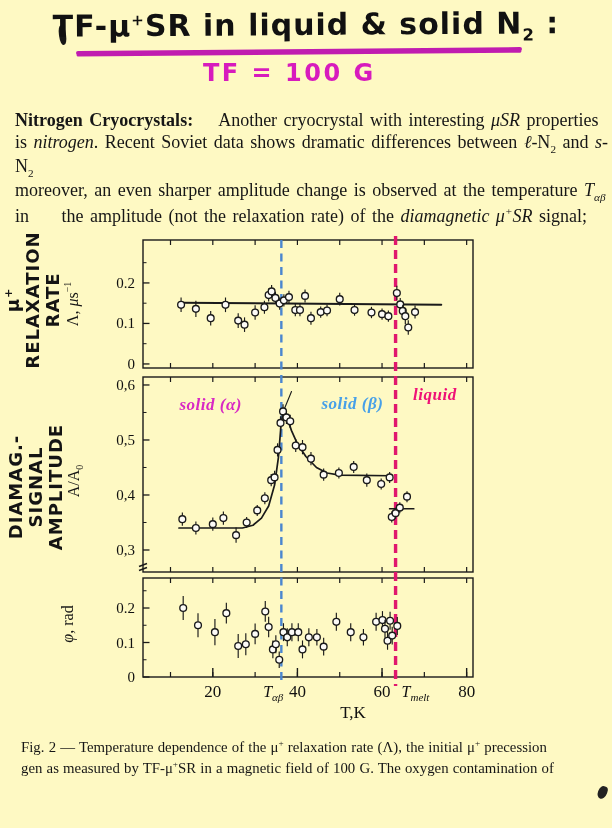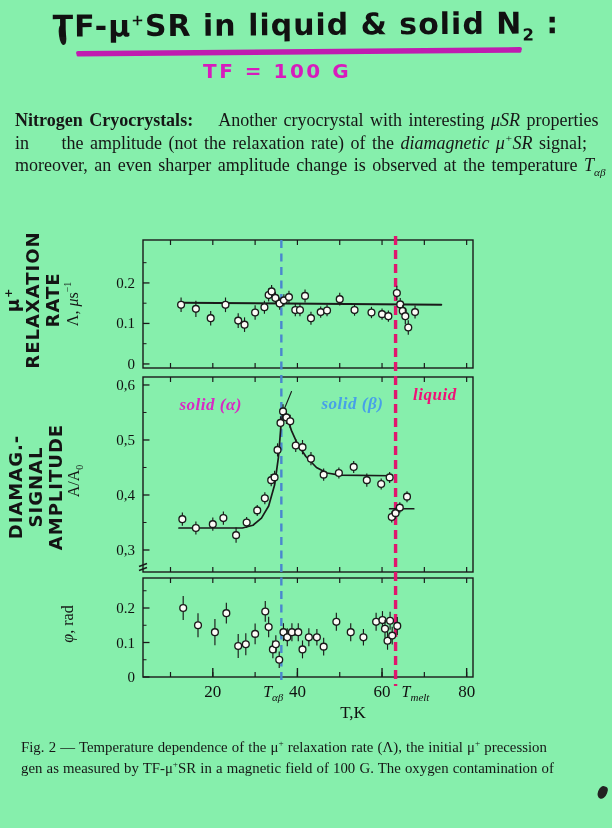--- a/index.html
+++ b/index.html
@@ -1,26 +1,26 @@
 <!DOCTYPE html>
 <html><head>
 <meta charset="utf-8">
 <style>
   html,body{margin:0;padding:0;background:#d9d9d9;}
-  .page{position:relative;width:612px;height:828px;background:#86efac;overflow:hidden;
+  .page{position:relative;width:612px;height:828px;background:#fef9c3;overflow:hidden;
         font-family:"Liberation Serif",serif;color:#161616;}
   .title{position:absolute;top:7px;left:0;width:612px;text-align:center;
          font-family:"DejaVu Sans",sans-serif;font-weight:bold;font-size:30px;
          letter-spacing:1px;transform:rotate(-0.4deg);color:#111;}
   .title sup{font-size:0.5em;}
   .title sub{font-size:0.55em;}
   .underline{position:absolute;left:76px;top:49px;width:446px;height:3.6px;
              border-radius:2px;transform:rotate(-0.5deg);}
   .subtitle{position:absolute;left:203px;top:59px;font-family:"DejaVu Sans",sans-serif;
-            font-weight:bold;font-size:20px;letter-spacing:2.5px;text-align:center;}
+            font-weight:bold;font-size:24px;letter-spacing:2.5px;text-align:center;}
   .para{position:absolute;left:15px;top:110px;width:596px;font-size:18px;
         line-height:1.22;word-spacing:2px;}
   .caption{position:absolute;left:21px;top:737px;width:596px;font-size:14.8px;
            line-height:1.33;word-spacing:0.5px;}
   .rot{position:absolute;transform:translate(-50%,-50%) rotate(-90deg);
        white-space:nowrap;text-align:center;}
   .hand{font-family:"DejaVu Sans",sans-serif;font-weight:bold;font-size:18px;
         line-height:1.12;letter-spacing:1px;color:#141414;}
   .unit{font-size:16px;color:#141414;}
   #fig-svg{position:absolute;left:95px;top:228px;}
@@ -38,22 +38,23 @@
 <div class="page">
 
   <div class="smudge-a"></div>
 
   <div class="title">TF-μ<sup>+</sup>SR in liquid &amp; solid N<sub>2</sub> :</div>
   <div class="underline" style="background: rgb(192, 28, 176); box-shadow: rgb(192, 28, 176) 0px 2.2px 0px -0.6px;"></div>
   <div class="subtitle" style="color: rgb(215, 27, 189);">TF = 100 G</div>
 
   <div class="para">
     <div><b>Nitrogen Cryocrystals:</b> &nbsp;&nbsp; Another cryocrystal with interesting <i>μSR</i> properties</div>
+    <div>is <i>nitrogen</i>. Recent Soviet data shows dramatic differences between <i>ℓ</i>-N<sub>2</sub> and <i>s</i>-N<sub>2</sub></div>
+    <div>moreover, an even sharper amplitude change is observed at the temperature <i>T<sub>αβ</sub></i></div>
     <div>in &nbsp;&nbsp;&nbsp; the amplitude (not the relaxation rate) of the <i>diamagnetic μ<sup>+</sup>SR</i> signal;</div>
-    <div>moreover, an even sharper amplitude change is observed at the temperature <i>T<sub>αβ</sub></i></div>
   </div>
 
   <div class="rot hand" style="left:33px;top:300px;">μ<sup>+</sup><br>RELAXATION<br>RATE</div>
   <div class="rot unit" style="left:72px;top:304px;">Λ, <i>μ</i>s<sup>−1</sup></div>
   <div class="rot hand" style="left:36px;top:487px;">DIAMAG.-<br>SIGNAL<br>AMPLITUDE</div>
   <div class="rot unit" style="left:75px;top:481px;">A/A<sub>0</sub></div>
   <div class="rot unit" style="left:68px;top:624px;"><i>φ</i>, rad</div>
 
   <svg id="fig-svg" width="410" height="500" viewBox="0 0 410 500">
       <g>

